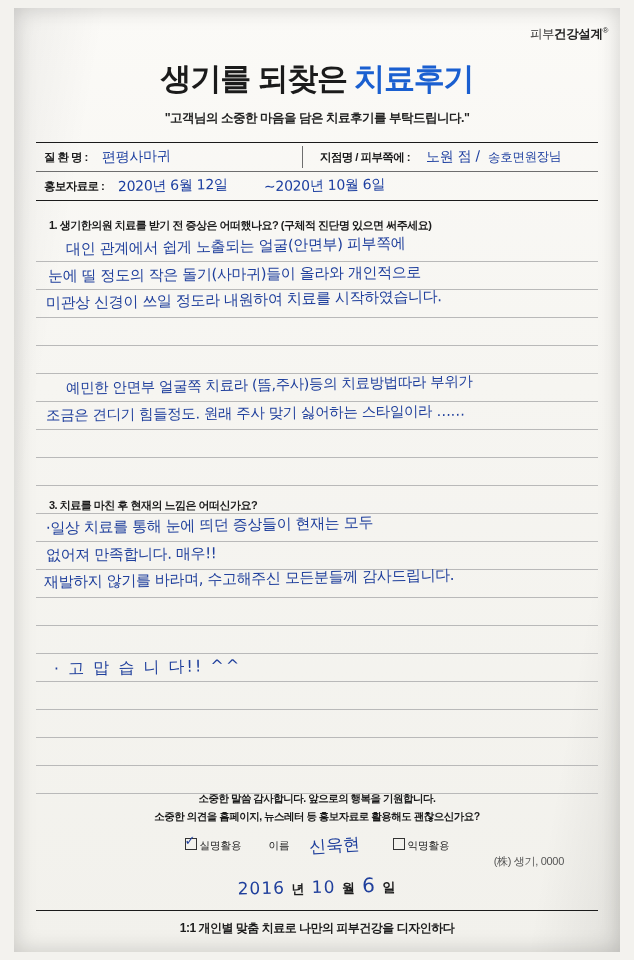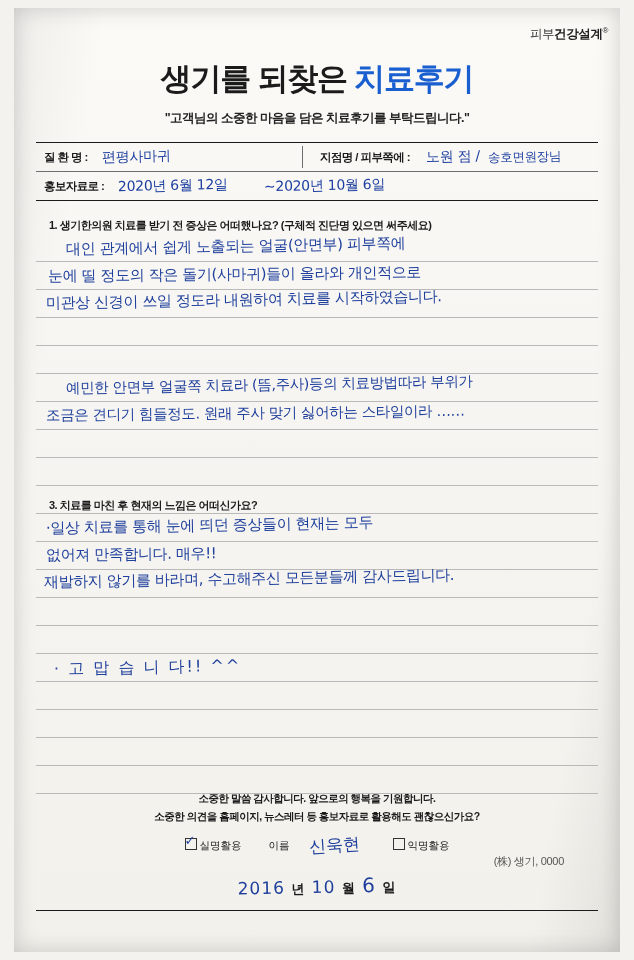--- a/index.html
+++ b/index.html
@@ -312,13 +312,14 @@
   <div class="date-line">
     <span>2016</span>
     <span class="kr">년</span>
     <span>10</span>
     <span class="kr">월</span>
     <span style="font-size:20px;">6</span>
     <span class="kr">일</span>
   </div>
 
   <div class="bottom-rule"></div>
+  <div class="slogan">1:1 개인별 맞춤 치료로 나만의 피부건강을 디자인하다</div>
 </div>
 
 </body></html>

